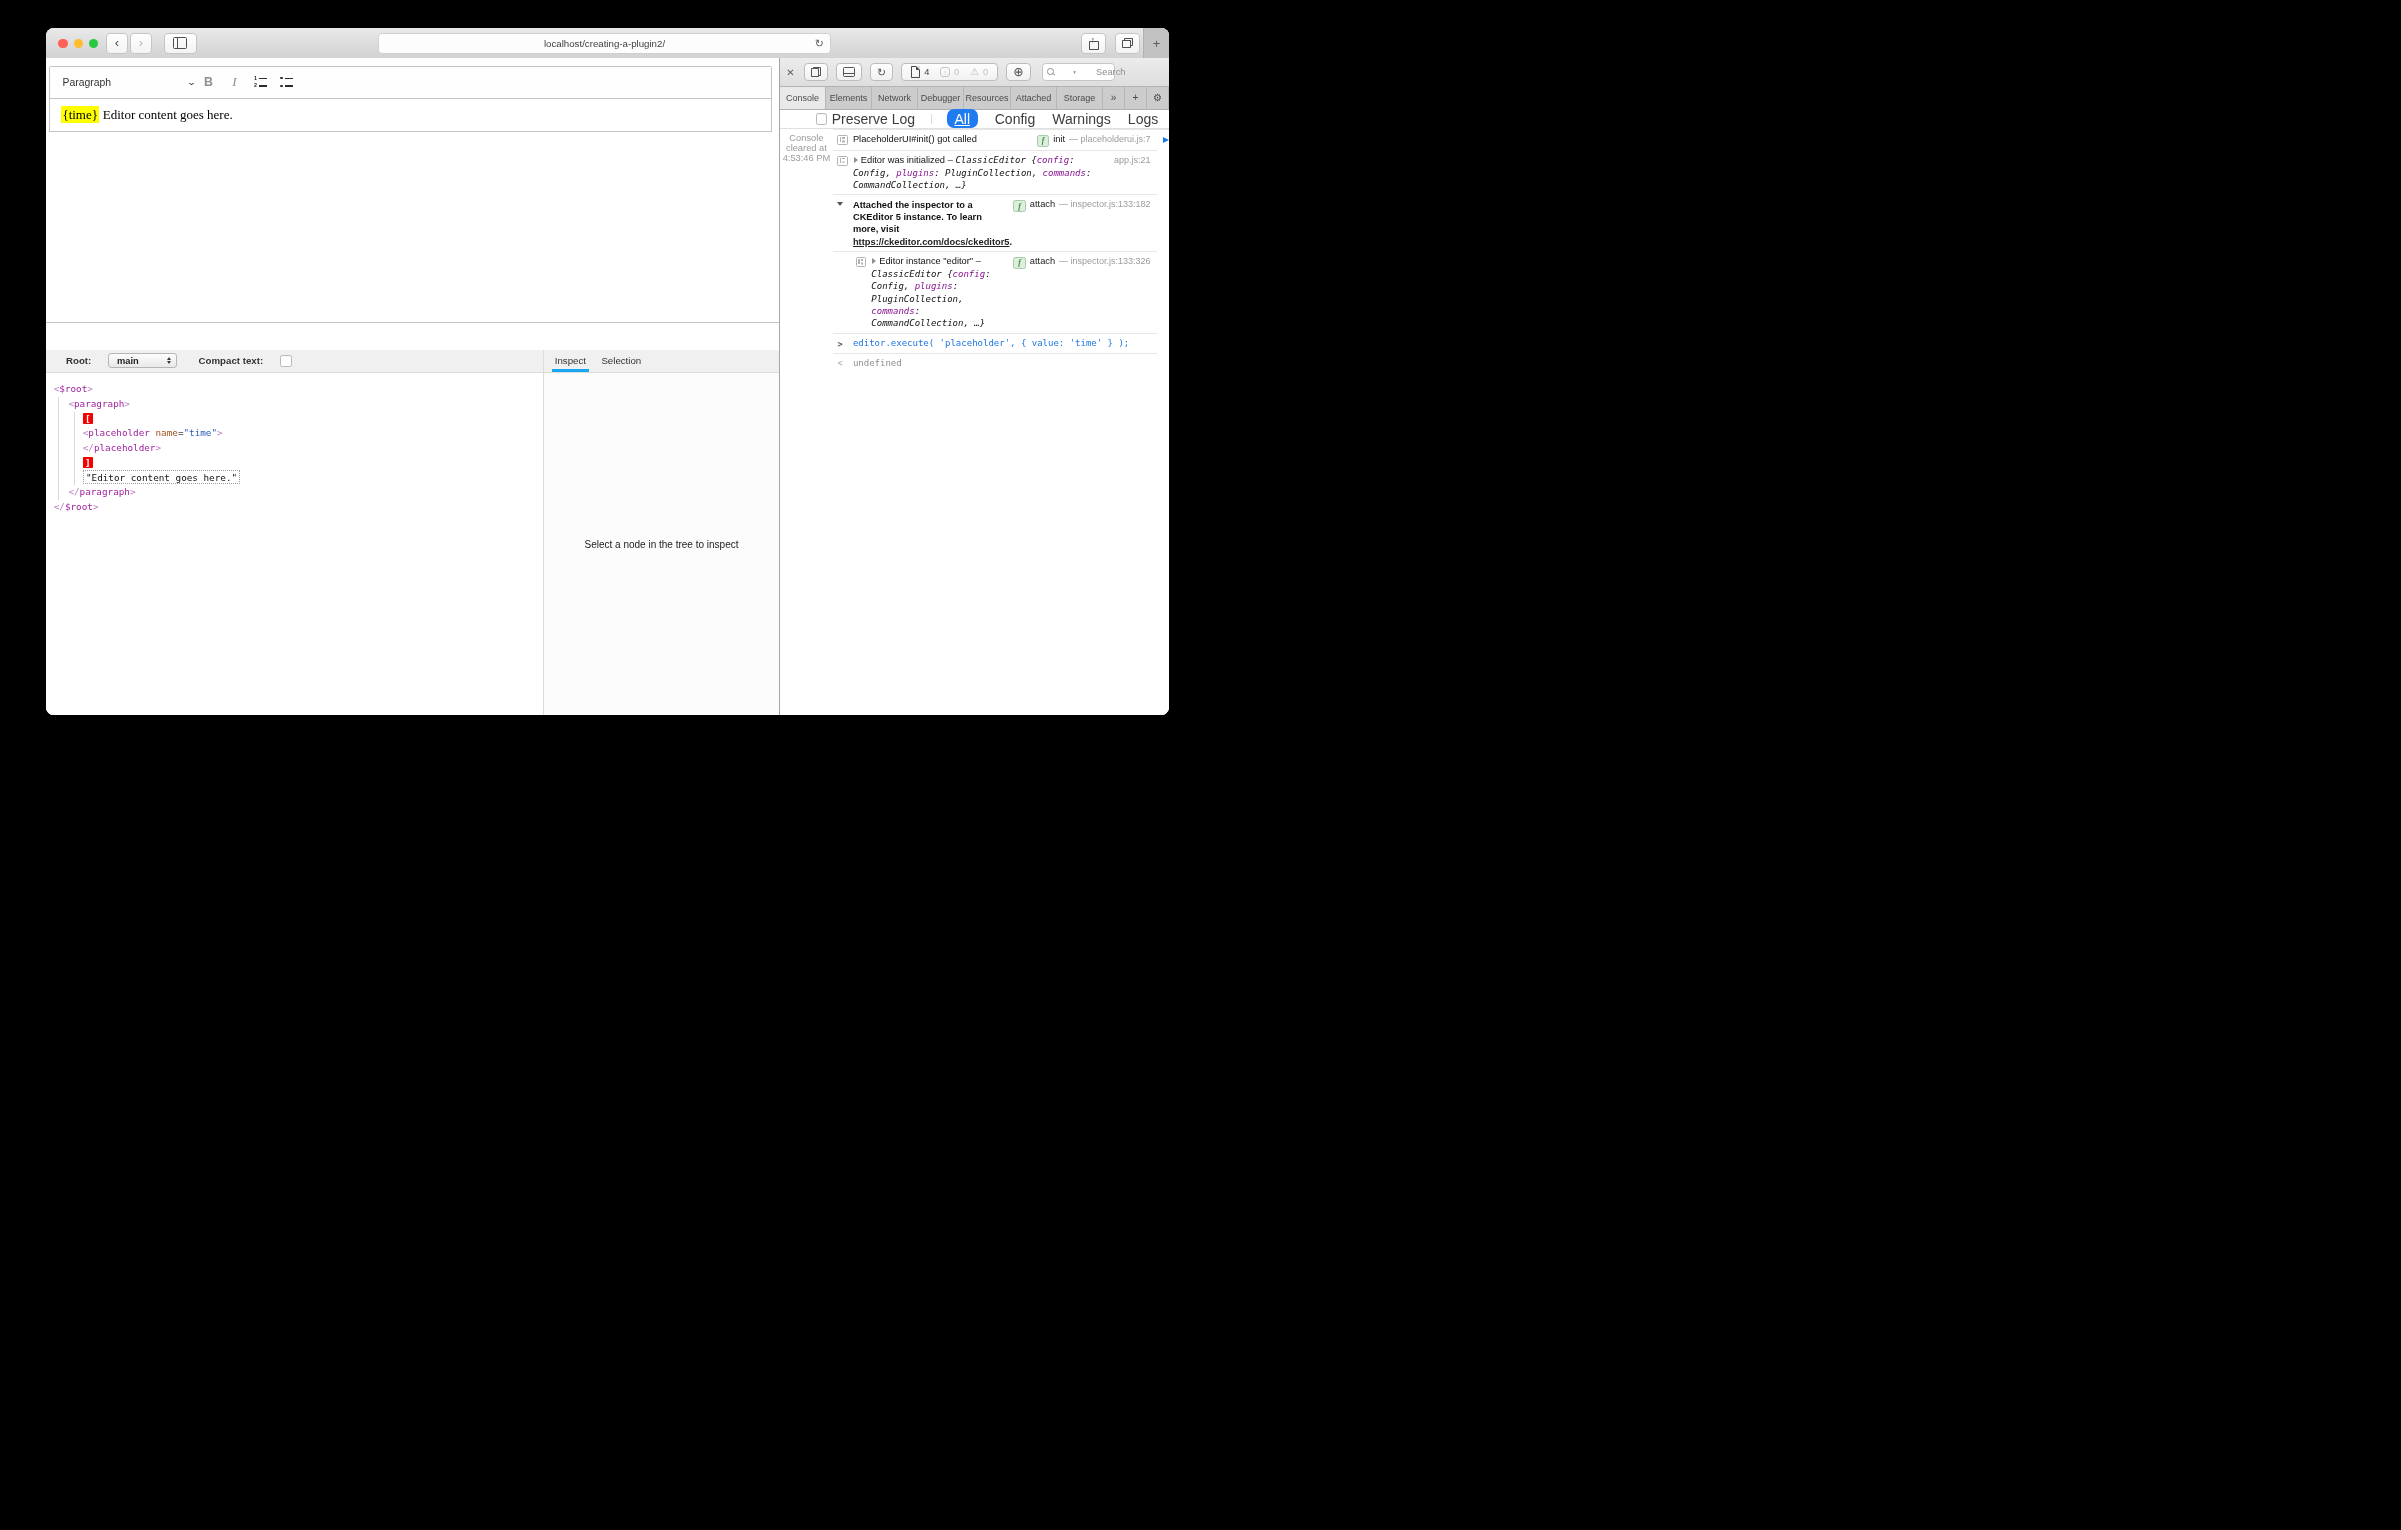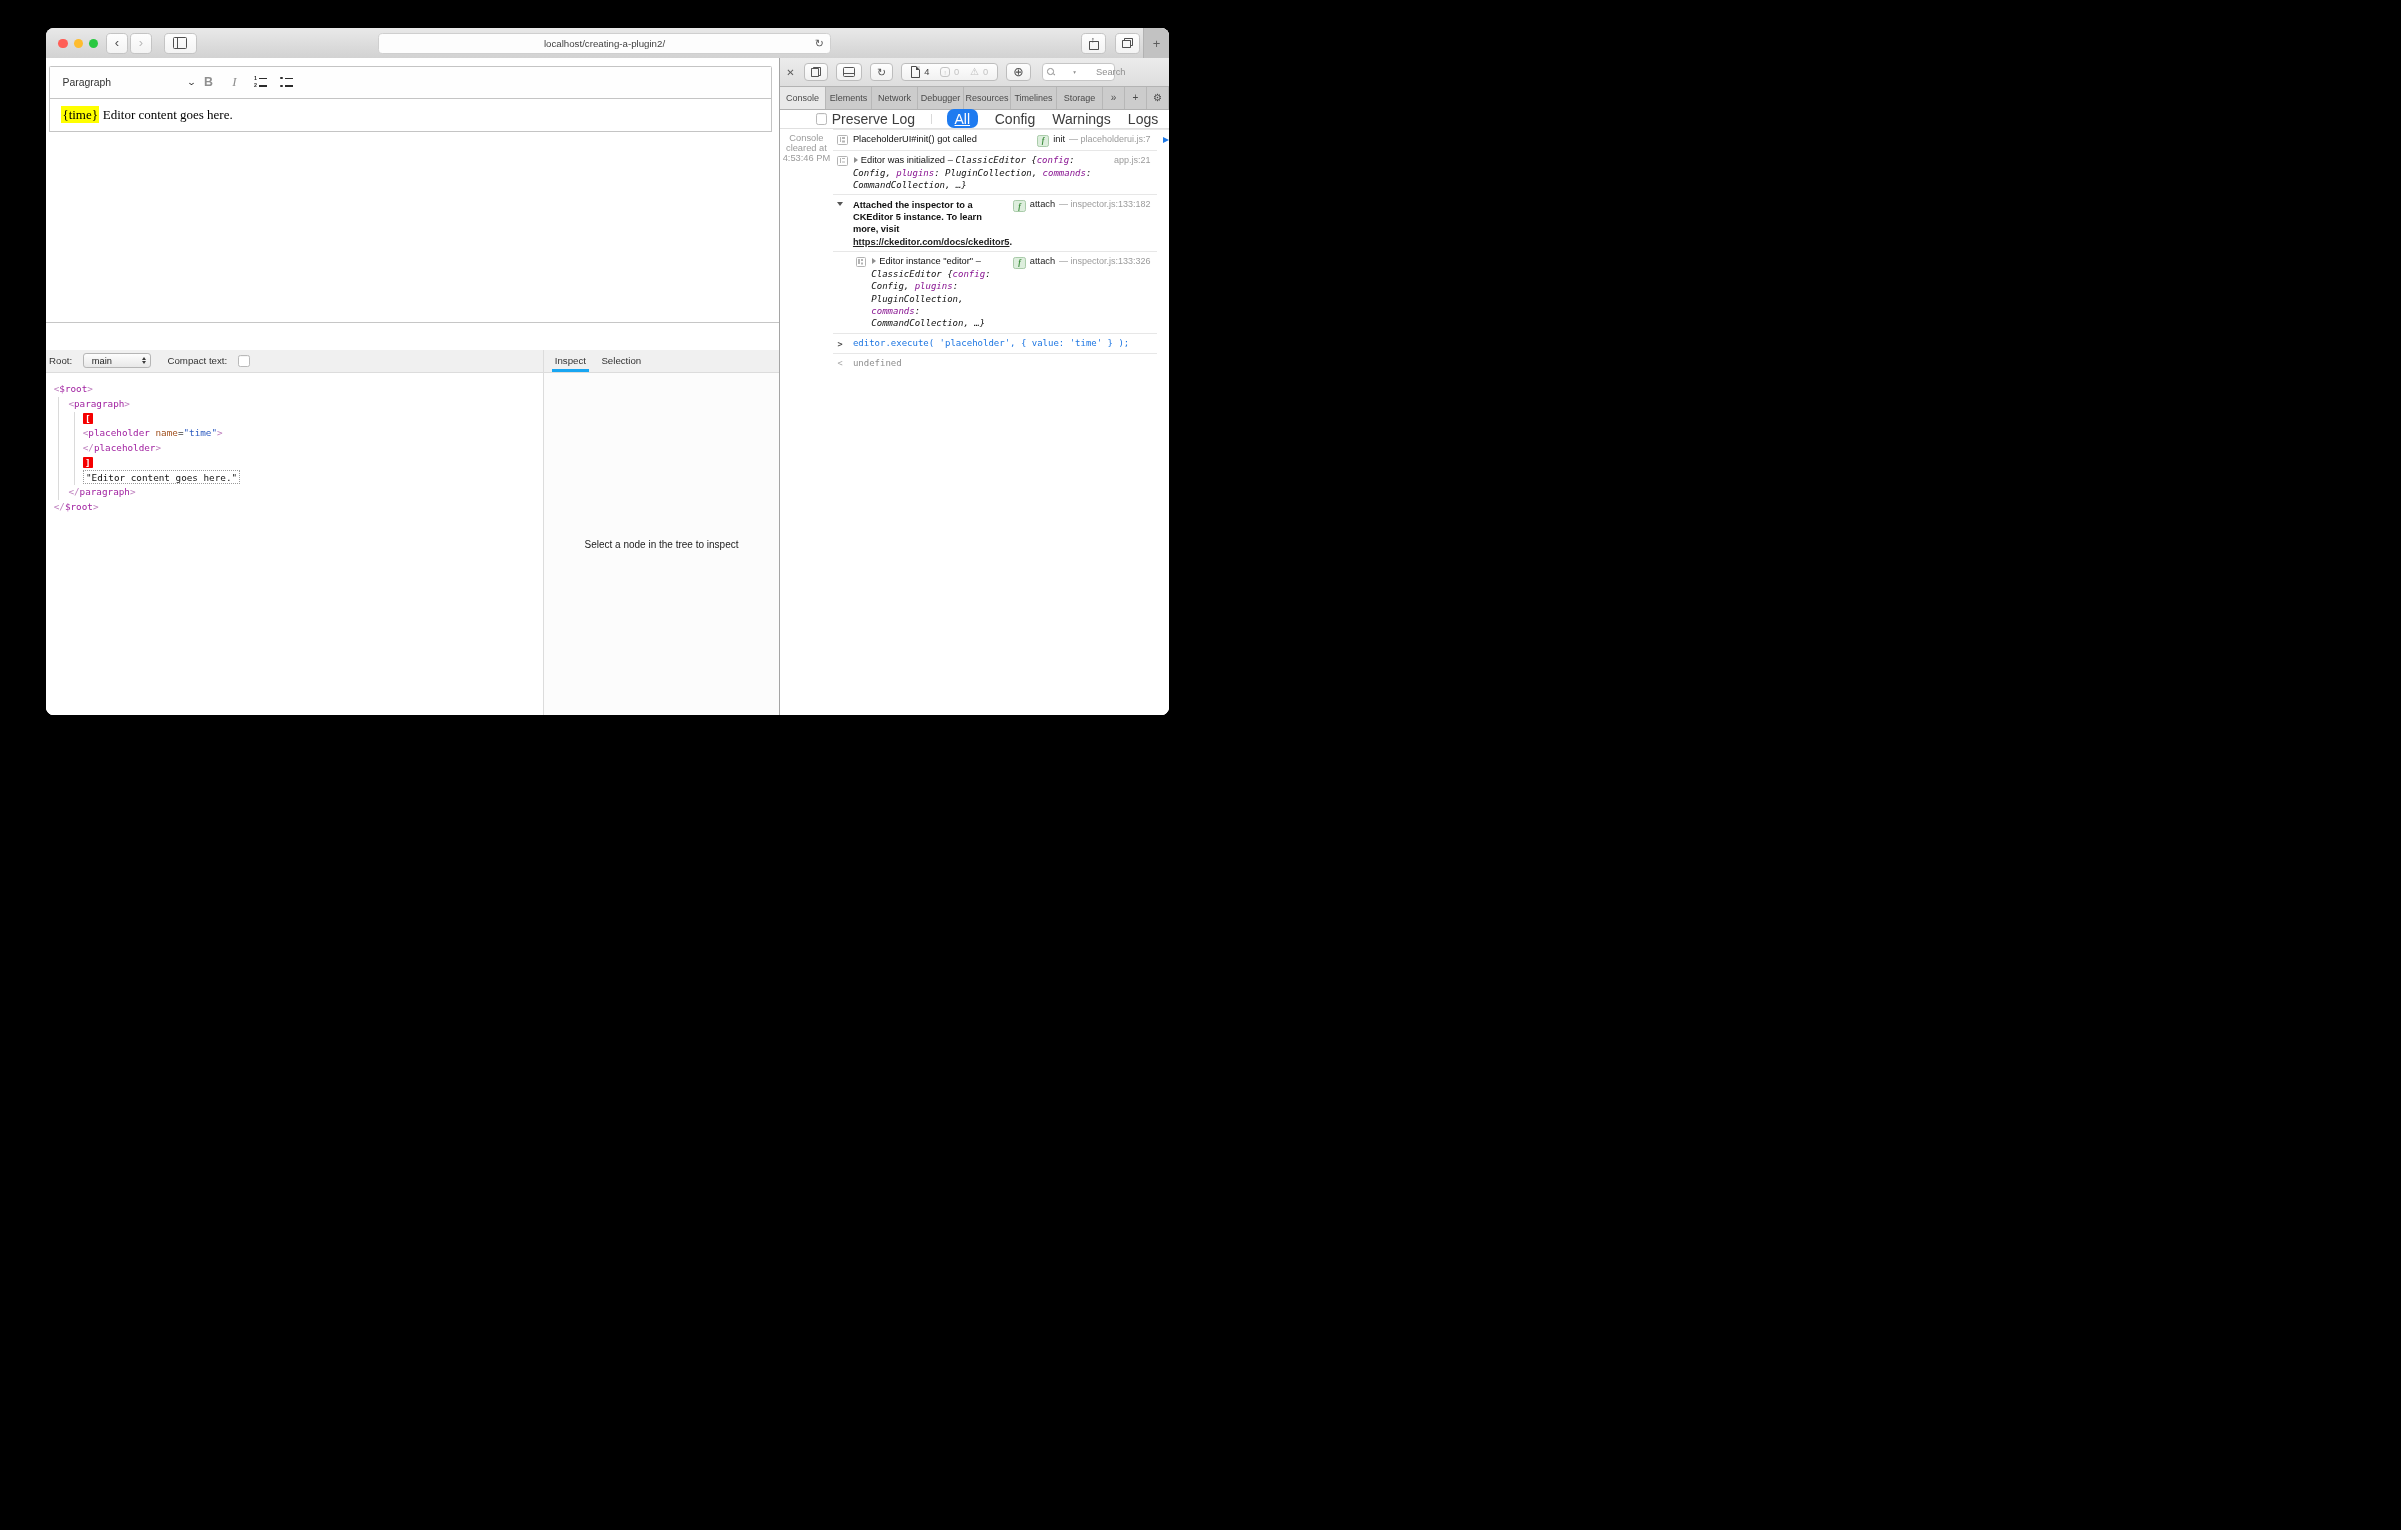--- a/index.html
+++ b/index.html
@@ -61,21 +61,21 @@
   .ck-tab{position:relative;height:26px;display:flex;align-items:center;padding:0 10.8px;font-size:10px;color:#333;}
   .ck-tab.active::after{content:"";position:absolute;left:6.2px;right:6.2px;bottom:0;height:2.3px;background:#18a6f2;}
   #ck-header-right{margin-left:auto;display:flex;align-items:center;gap:7.7px;padding-right:10.8px;font-size:9.7px;color:#333;}
   .mac-select{display:inline-flex;align-items:center;background:linear-gradient(#fdfdfd,#e8e8e8);
     border:0.8px solid #b5b5b5;border-radius:3.1px;padding:1.5px 4.6px 1.5px 7.7px;font-size:9.3px;color:#222;}
   .stepper{display:inline-flex;flex-direction:column;gap:1.2px;margin-left:6.2px;}
   .tri-up{width:0;height:0;border-left:2.7px solid transparent;border-right:2.7px solid transparent;border-bottom:3.5px solid #3a3a3a;}
   .tri-down{width:0;height:0;border-left:2.7px solid transparent;border-right:2.7px solid transparent;border-top:3.5px solid #3a3a3a;}
   #ck-collapse{font-size:13px;color:#9a9a9a;margin-left:6.2px;transform:scaleX(1.5);line-height:1;}
   #ck-subheader{position:absolute;left:0;top:27px;width:100%;height:21.7px;background:#f0f0f0;border-bottom:0.8px solid #dcdcdc;display:flex;}
-  #ck-sub-left{width:497px;display:flex;align-items:center;padding-left:3px;gap:11px;font-size:9.7px;color:#333;box-sizing:border-box;}
+  #ck-sub-left{width:497px;display:flex;align-items:center;padding-left:20px;gap:17px;font-size:9.7px;color:#333;box-sizing:border-box;font-weight:bold;}
   #ck-sub-right{flex:1;border-left:0.8px solid #dcdcdc;display:flex;align-items:flex-end;padding-left:3.1px;}
   .ck-subtab{position:relative;height:21.7px;display:flex;align-items:center;padding:0 7.7px;font-size:9.7px;color:#333;}
   .ck-subtab.active::after{content:"";position:absolute;left:4.6px;right:4.6px;bottom:0;height:2.3px;background:#18a6f2;}
   .mac-checkbox{width:10px;height:10px;background:#fff;border:0.8px solid #b9b9b9;border-radius:2.3px;box-shadow:inset 0 0.8px 0.8px rgba(0,0,0,.06);}
   #ck-body{position:absolute;left:0;top:50px;width:100%;bottom:0;display:flex;}
   #ck-tree{position:relative;width:497px;box-sizing:border-box;padding:9.3px 0 0 7.7px;overflow:hidden;}
   .guide{position:absolute;width:0.8px;background:#dadada;}
   .tree-line{font-family:"DejaVu Sans Mono",monospace;font-size:9.3px;line-height:14.7px;white-space:pre;}
   .tk-br{color:#bd7ebd;}
   .tk-tag{color:#a122a1;}
@@ -305,21 +305,21 @@
           <span>Search</span>
         </div>
       </div>
 
       <div id="wi-tabbar">
           <div class="wi-tab active">Console</div>
           <div class="wi-tab">Elements</div>
           <div class="wi-tab">Network</div>
           <div class="wi-tab">Debugger</div>
           <div class="wi-tab">Resources</div>
-          <div class="wi-tab">Timelines</div>
+          <div class="wi-tab">Attached</div>
           <div class="wi-tab">Storage</div>
           <div class="wi-tab icon-tab">»</div>
           <div class="wi-tab icon-tab">+</div>
           <div class="wi-tab icon-tab">⚙</div>
         </div>
 
       <div id="wi-filterbar">
         <span id="preserve-wrap">
           <span class="mac-checkbox" style="width:9.3px;height:9.3px;"></span>
           <span>Preserve Log</span>

